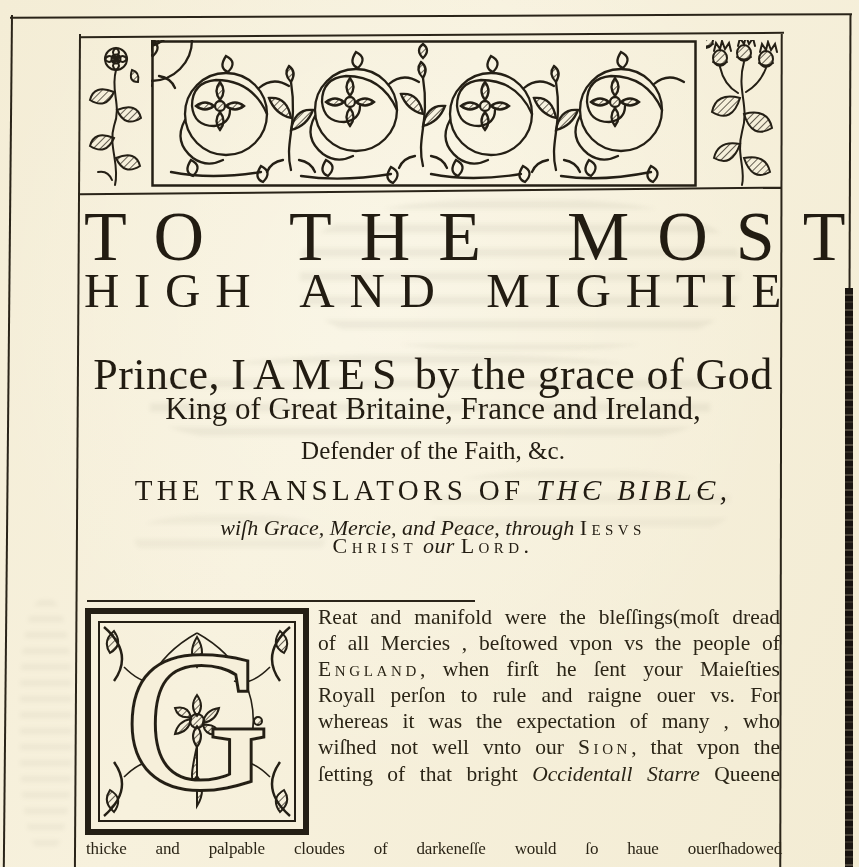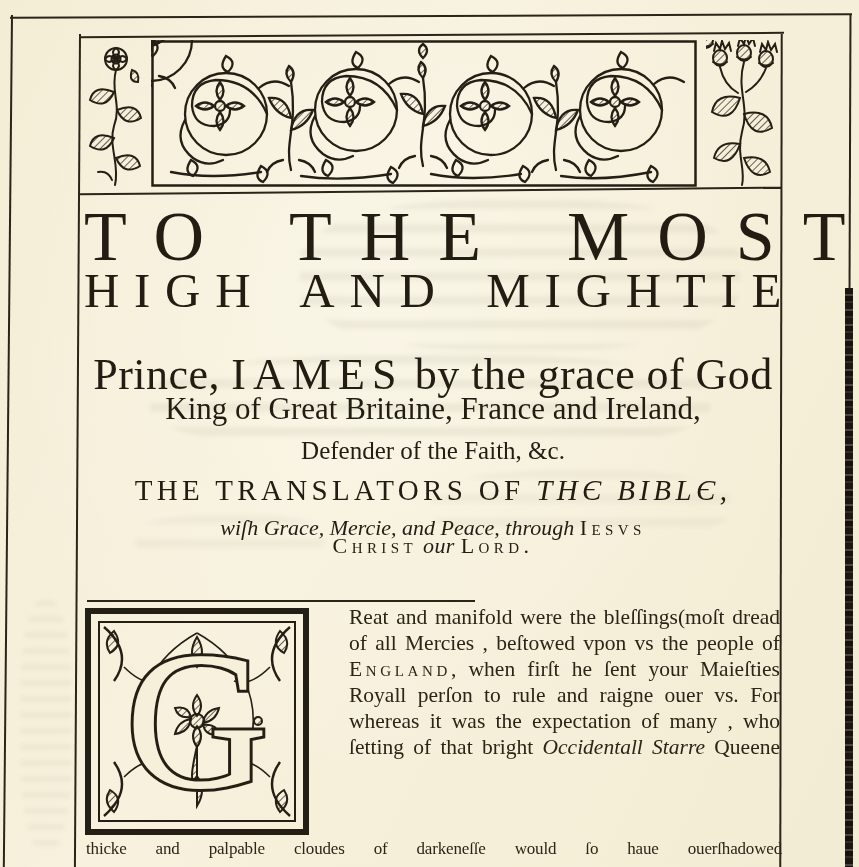--- a/index.html
+++ b/index.html
@@ -35,21 +35,21 @@
   .h7{top:515px; font-size:22px;}
   .h8{top:533px; font-size:22px;font-family:Liberation Serif, serif;}
   .seg-spaced{letter-spacing:.16em;}
   .seg-it{font-style:italic;}
   .seg-itsm{font-style:italic; letter-spacing:.02em;}
   .seg-sc{font-variant:small-caps; letter-spacing:.20em;}
   
   .body-col{position:absolute; left:318px; top:604px; width:462px;}
   .bodyline{
     font-size:21.5px; line-height:26.1px; white-space:nowrap;
-    text-align:justify; text-align-last:justify; color:#2b2517;margin-left:31px;
+    text-align:justify; text-align-last:justify; color:#2b2517;
   }
   .bodyline .seg-sc{letter-spacing:.17em;}
   .lastline{
     position:absolute; left:86px; top:839px; width:696px;
     font-size:17px; letter-spacing:-0.01em; white-space:nowrap;
     text-align:justify; text-align-last:justify; color:#2b2517;
   }
   .gblock{position:absolute; left:84px; top:607px; width:226px; height:229px;}
   svg{display:block;}
 </style>
@@ -188,18 +188,19 @@
       <text x="113" y="180" text-anchor="middle" font-family="Liberation Serif, DejaVu Serif, serif" font-size="198" fill="#f6efda" stroke="#241f15" stroke-width="6" paint-order="stroke">G</text>
     </svg>
   </div>
 
   <div class="body-col">
       <div class="bodyline"><span>Reat and manifold were the bleſſings(moſt dread</span></div>
       <div class="bodyline"><span>of all Mercies , beſtowed vpon vs the people of</span></div>
       <div class="bodyline"><span class="seg-sc">England</span><span>, when firſt he ſent your Maieſties</span></div>
       <div class="bodyline"><span>Royall perſon to rule and raigne ouer vs. For</span></div>
       <div class="bodyline"><span>whereas it was the expectation of many , who</span></div>
+      <div class="bodyline"><span>wiſhed not well vnto our </span><span class="seg-sc">Sion</span><span>, that vpon the</span></div>
       <div class="bodyline"><span>ſetting of that bright </span><span class="seg-it">Occidentall Starre</span><span> Queene</span></div>
     </div>
 
   <div class="lastline">thicke and palpable cloudes of darkeneſſe would ſo haue ouerſhadowed</div>
 
 </div>
 
 </body></html>

